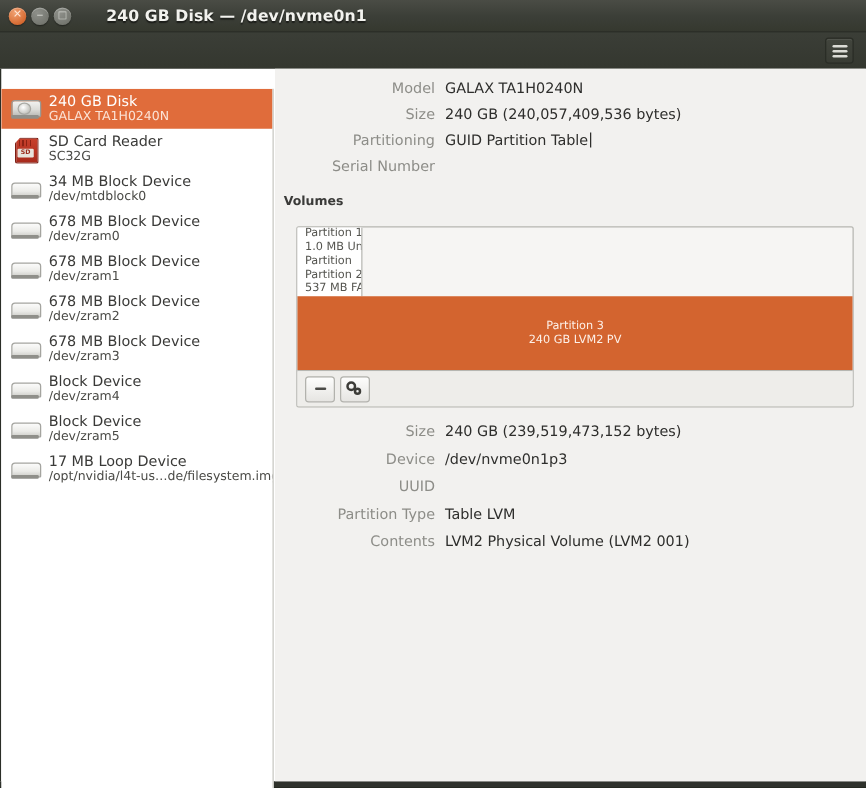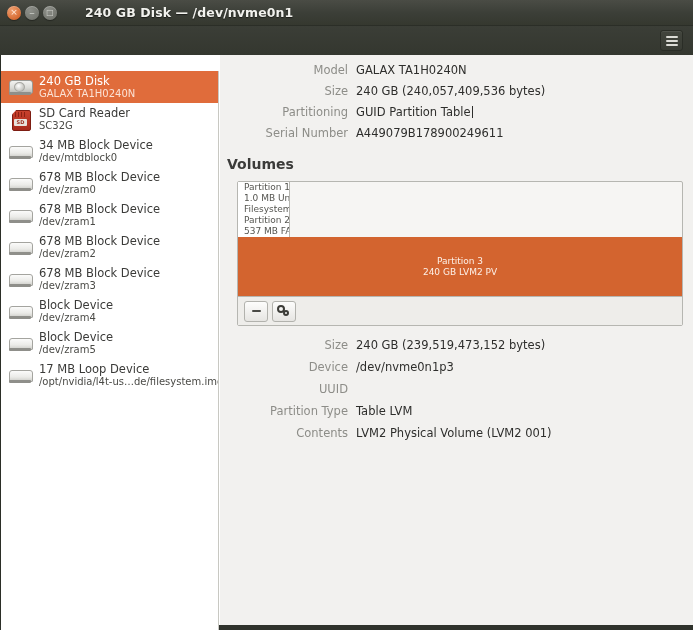--- a/index.html
+++ b/index.html
@@ -147,21 +147,21 @@
     font-size: 11.5px; color: #8d8d88;
   }
   .kv .v { font-size: 11.5px; color: #2e2e2c; position: relative; }
   .caret {
     display: inline-block; width: 1px; height: 12px;
     background: #2e2e2c; vertical-align: -2px; margin-left: 1px;
   }
   .info-top { padding-top: 8px; }
 
   .section-title {
-    font-size: 14px; font-weight: bold; color: #3b3b39;
+    font-size: 10px; font-weight: bold; color: #3b3b39;
     padding: 9px 0 6px 7px;
   }
 
   
   .vol-wrap {
     position: absolute; left: 17px; top: 126px; width: 446px; height: 145px;
     background: #f6f5f3;
     border: 1px solid #b6b6b1;
     border-radius: 2px;
     display: flex; flex-direction: column;
@@ -350,34 +350,33 @@
         <div class="kv">
           <div class="k">Size</div>
           <div class="v">240 GB (240,057,409,536 bytes)</div>
         </div>
         <div class="kv">
           <div class="k">Partitioning</div>
           <div class="v"><span>GUID Partition Table</span><span class="caret"></span></div>
         </div>
         <div class="kv">
           <div class="k">Serial Number</div>
-          <div class="v">A449079B178900249611</div>
         </div>
       </div>
 
       <div class="section-title">Volumes</div>
 
       <div class="vol-wrap">
         <div class="vol-bar">
           <div class="part p1">
             <div>Partition 1</div>
             <div>1.0 MB Un…</div>
           </div>
           <div class="part p2">
-            <div>Filesystem</div>
+            <div>Partition</div>
             <div>Partition 2</div>
             <div>537 MB FAT</div>
           </div>
           <div class="part p3">
             <div>Partition 3</div>
             <div>240 GB LVM2 PV</div>
           </div>
         </div>
         <div class="vol-toolbar">
           <div class="tb-btn">

